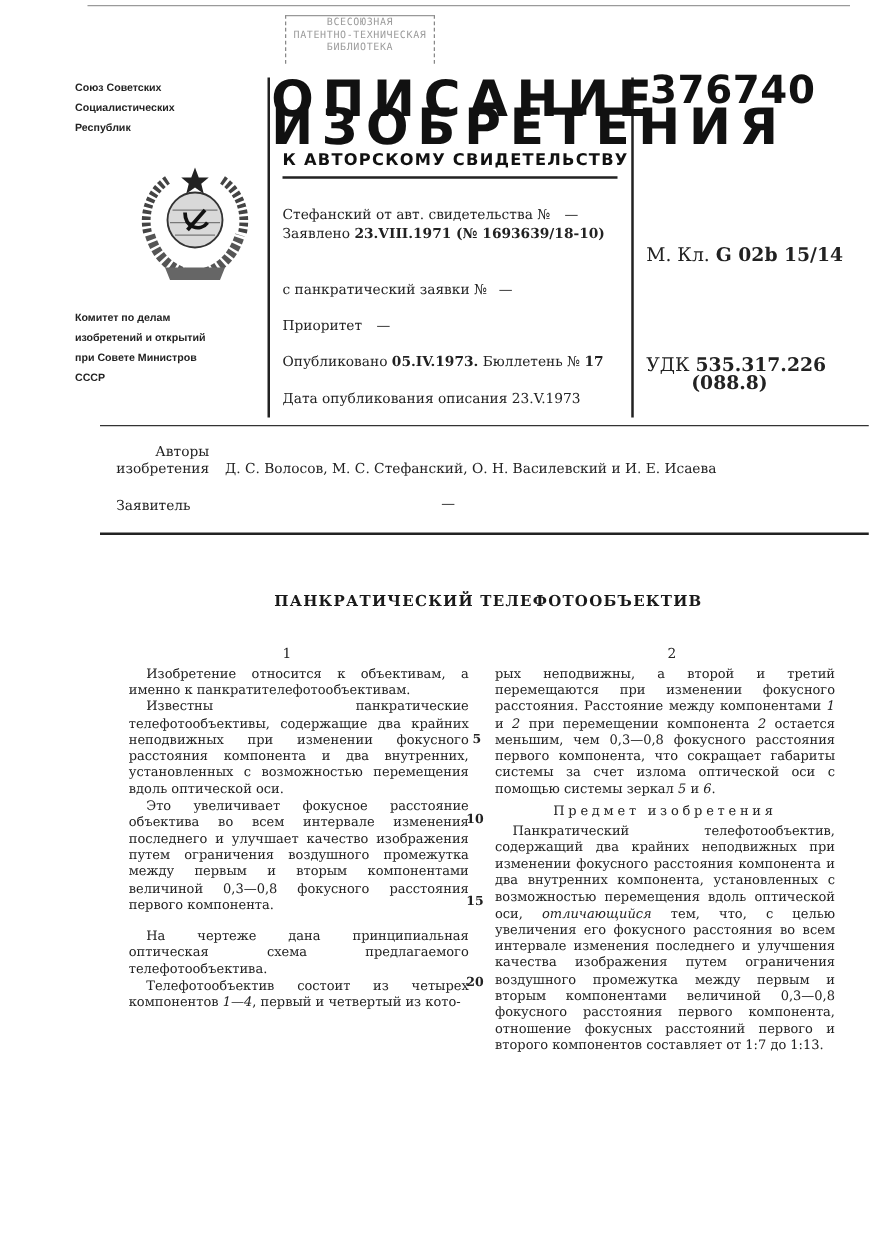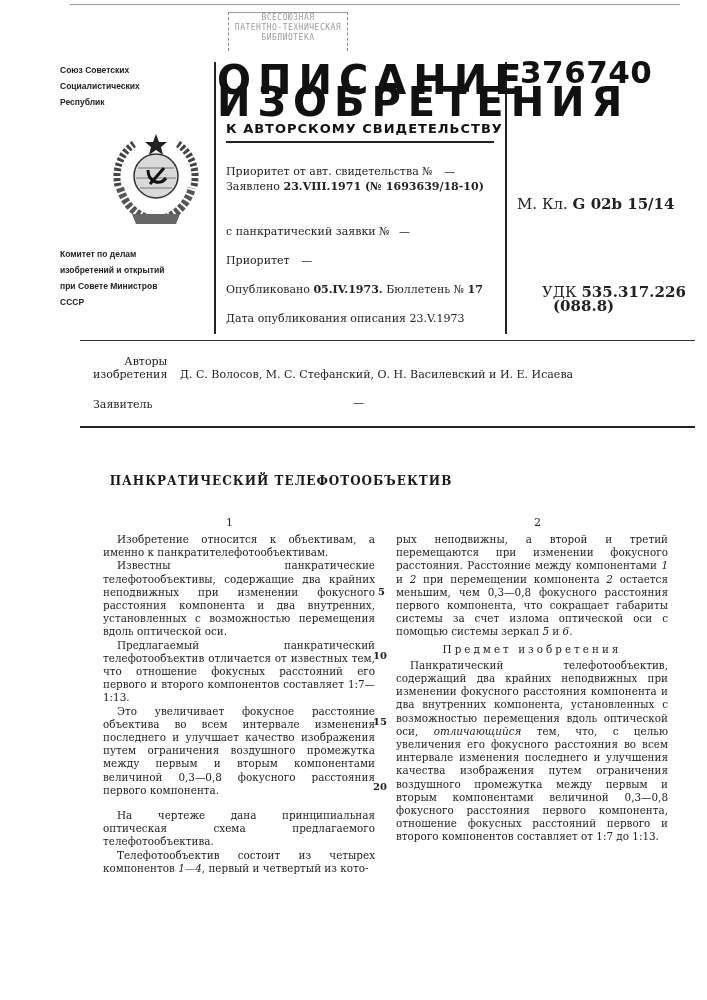--- a/index.html
+++ b/index.html
@@ -13,21 +13,21 @@
   .title-big { left: 217px; width: 285px; font-family: "DejaVu Sans", sans-serif; font-weight: bold; font-size: 40px; line-height: 40px; letter-spacing: 7px; color: #111; white-space: nowrap; }
   .subtitle { left: 226px; top: 121px; width: 270px; font-family: "DejaVu Sans", sans-serif; font-weight: bold; font-size: 13px; letter-spacing: 1px; color: #111; white-space: nowrap; }
   .subtitle-rule { left: 226px; top: 141px; width: 268px; height: 2px; background: #222; }
   .patno { left: 520px; top: 54px; font-family: "DejaVu Sans", sans-serif; font-weight: bold; font-size: 31px; letter-spacing: 0.5px; color: #111; }
   .meta { left: 226px; font-size: 11px; color: #222; white-space: nowrap; }
   .meta b { font-weight: bold; }
   .right-meta { left: 517px; font-size: 15px; color: #222; white-space: nowrap; }
   .hrule { left: 80px; width: 615px; height: 1px; background: #333; }
   .label { font-size: 11px; color: #222; text-align: right; }
   .authors { left: 180px; top: 368px; font-size: 11px; font-weight: normal; color: #222; white-space: nowrap; }
-  .doctitle { left: 0; width: 562px; top: 474px; text-align: center; font-size: 12px; font-weight: bold; letter-spacing: 1px; color: #1a1a1a; }
+  .doctitle { left: 0; width: 562px; top: 474px; text-align: right; font-size: 12px; font-weight: bold; letter-spacing: 1px; color: #1a1a1a; }
   .colnum { font-size: 11px; color: #222; }
   .col { width: 272px; font-size: 10.4px; line-height: 13.2px; color: #222; text-align: justify; }
   .col p { margin: 0; text-indent: 14px; }
   .col p.noind { text-indent: 0; }
   .col p.head { text-align: center; text-indent: 0; letter-spacing: 3px; margin: 4px 0 3px; }
   .linenum { font-size: 10px; color: #222; font-weight: bold; }
   i { font-style: italic; }
 </style>
 </head>
 <body>
@@ -71,21 +71,21 @@
 <div class="abs vline" style="left:505px; top:62px; height:272px;"></div>
 
 <div class="abs title-big" style="top:60px;">ОПИСАНИЕ</div>
 <div class="abs title-big" style="top:80px; top:82px;">ИЗОБРЕТЕНИЯ</div>
 <div class="abs subtitle">К АВТОРСКОМУ СВИДЕТЕЛЬСТВУ</div>
 <div class="abs subtitle-rule"></div>
 
 <div class="abs patno">376740</div>
 
 <div class="abs meta" style="top:165px;">
-  <span>Приоритет от авт. свидетельства №</span>
+  <span>Стефанский от авт. свидетельства №</span>
   <span style="margin-left:8px;">—</span>
 </div>
 <div class="abs meta" style="top:180px;">
   <span>Заявлено</span>
   <b>23.VIII.1971 (№ 1693639/18-10)</b>
 </div>
 <div class="abs meta" style="top:225px;">
   <span>с панкратический заявки №</span>
   <span style="margin-left:6px;">—</span>
 </div>
@@ -101,21 +101,21 @@
 </div>
 <div class="abs meta" style="top:312px;">
   <span>Дата опубликования описания</span>
   <span>23.V.1973</span>
 </div>
 
 <div class="abs right-meta" style="top:195px;">
   <span>М. Кл.</span>
   <b>G 02b 15/14</b>
 </div>
-<div class="abs right-meta" style="top:283px;margin-left:25px;">
+<div class="abs right-meta" style="top:283px;">
   <span>УДК</span>
   <b>535.317.226</b>
 </div>
 <div class="abs right-meta" style="top:297px; left:553px;">
   <b>(088.8)</b>
 </div>
 
 <div class="abs hrule" style="top:340px;"></div>
 
 <div class="abs label" style="left:93px; top:355px; line-height:13px;">
@@ -129,21 +129,20 @@
 <div class="abs hrule" style="top:426px; height:2px; background:#222;"></div>
 
 <div class="abs doctitle">ПАНКРАТИЧЕСКИЙ ТЕЛЕФОТООБЪЕКТИВ</div>
 
 <div class="abs colnum" style="left:226px; top:516px;">1</div>
 <div class="abs colnum" style="left:534px; top:516px;">2</div>
 
 <div class="abs col" style="left:103px; top:533px;">
   <p>Изобретение относится к объективам, а именно к панкратителефотообъективам.</p>
   <p>Известны панкратические телефотообъективы, содержащие два крайних неподвижных при изменении фокусного расстояния компонента и два внутренних, установленных с возможностью перемещения вдоль оптической оси.</p>
-  <p>Предлагаемый панкратический телефотообъектив отличается от известных тем, что отношение фокусных расстояний его первого и второго компонентов составляет 1:7—1:13.</p>
   <p>Это увеличивает фокусное расстояние объектива во всем интервале изменения последнего и улучшает качество изображения путем ограничения воздушного промежутка между первым и вторым компонентами величиной 0,3—0,8 фокусного расстояния первого компонента.</p>
   <p style="margin-top:12px;">На чертеже дана принципиальная оптическая схема предлагаемого телефотообъектива.</p>
   <p><span>Телефотообъектив состоит из четырех компонентов </span><i>1—4</i><span>, первый и четвертый из кото-</span></p>
 </div>
 
 <div class="abs linenum" style="left:378px; top:586px;">5</div>
 <div class="abs linenum" style="left:373px; top:650px;">10</div>
 <div class="abs linenum" style="left:373px; top:716px;">15</div>
 <div class="abs linenum" style="left:373px; top:781px;">20</div>
 

